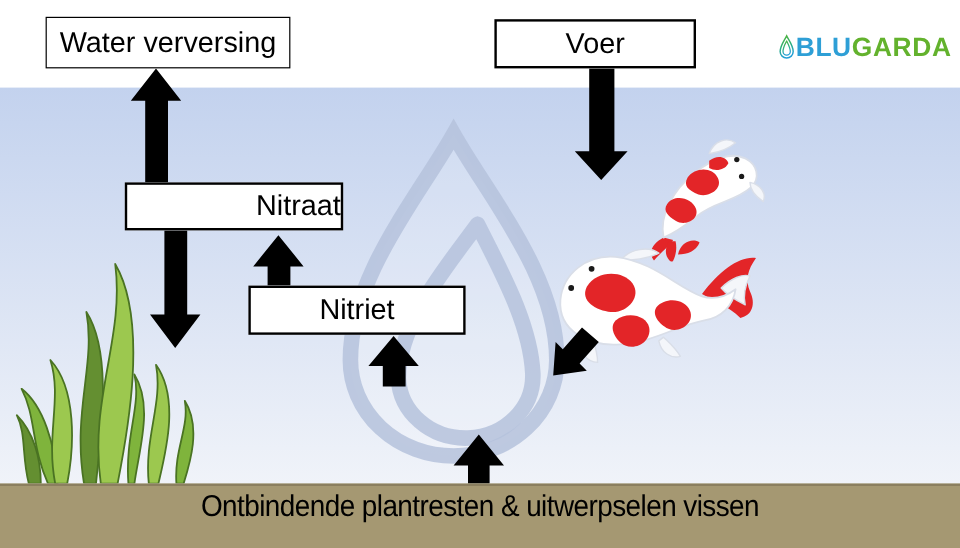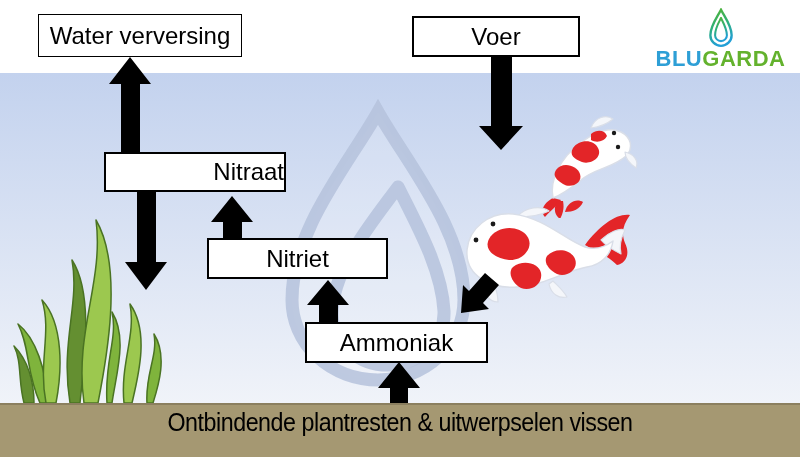--- a/index.html
+++ b/index.html
@@ -39,21 +39,21 @@
   .pl-l{fill:var(--plant-light);}
   .pl-m{fill:var(--plant-mid);}
   .pl-d{fill:var(--plant-dark);}
   .k-body{fill:#ffffff;stroke:#d9dee8;stroke-width:1.5;stroke-linejoin:round;}
   .k-fin{fill:#f4f6fa;stroke:#d9dee8;stroke-width:1.2;stroke-linejoin:round;}
   .k-red{fill:var(--koi-red);}
   .k-eye{fill:#1a1a1a;}
   
   .logo{
     position:absolute;left:648px;top:8px;width:145px;height:62px;
-    display:flex;flex-direction:column;align-items:center;justify-content:space-between;
+    display:flex;flex-direction:row;align-items:center;justify-content:space-between;
   }
   .logo-text{font-size:22px;font-weight:bold;letter-spacing:.5px;line-height:1;margin-top:1px;}
   .logo-blu{color:var(--logo-blu);}
   .logo-garda{color:var(--logo-garda);}
   .ld-outer,.ld-inner{fill:none;stroke-linecap:round;}
 </style>
 </head>
 <body>
 
 <div class="stage">
@@ -120,23 +120,20 @@
   </div>
   <div class="fbox" style="left:412px;top:16px;width:168px;height:41px;">
     <span>Voer</span>
   </div>
   <div class="fbox" style="left:104px;top:152px;width:182px;height:40px;justify-content:flex-end;">
     <span>Nitraat</span>
   </div>
   <div class="fbox" style="left:207px;top:238px;width:181px;height:41px;">
     <span>Nitriet</span>
   </div>
-  <div class="fbox" style="left:305px;top:322px;width:183px;height:41px;">
-    <span>Ammoniak</span>
-  </div>
 
   <div class="soil"></div>
   <div class="soil-label">Ontbindende plantresten &amp; uitwerpselen vissen</div>
 
   <div class="logo">
     <svg width="30" height="40" viewBox="0 0 100 132">
       <defs>
         <linearGradient id="ldg" x1="0" y1="0" x2="0.25" y2="1">
           <stop offset="0" style="stop-color:var(--logo-drop-green)"></stop>
           <stop offset="0.5" style="stop-color:var(--logo-drop-teal)"></stop>

